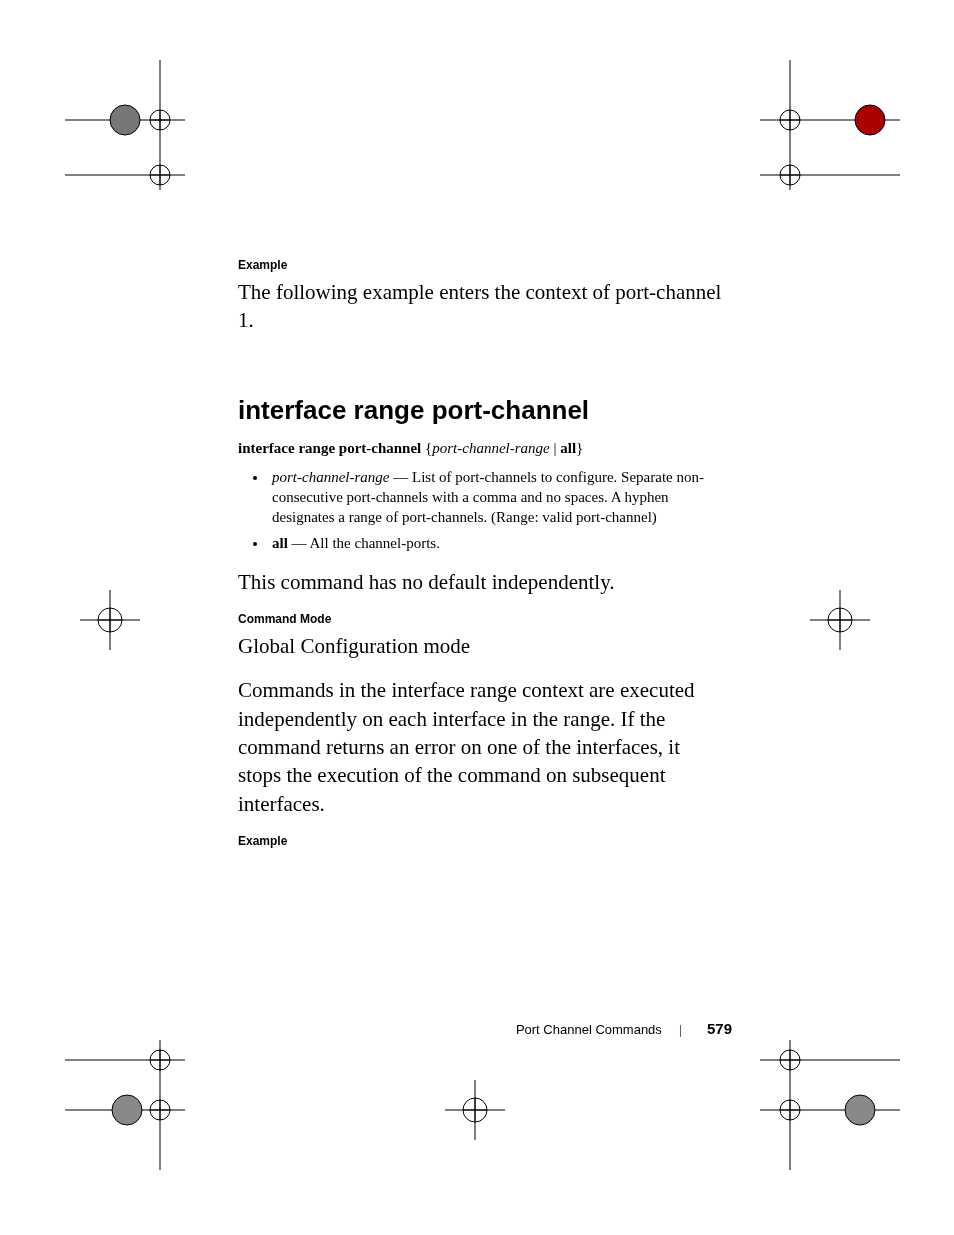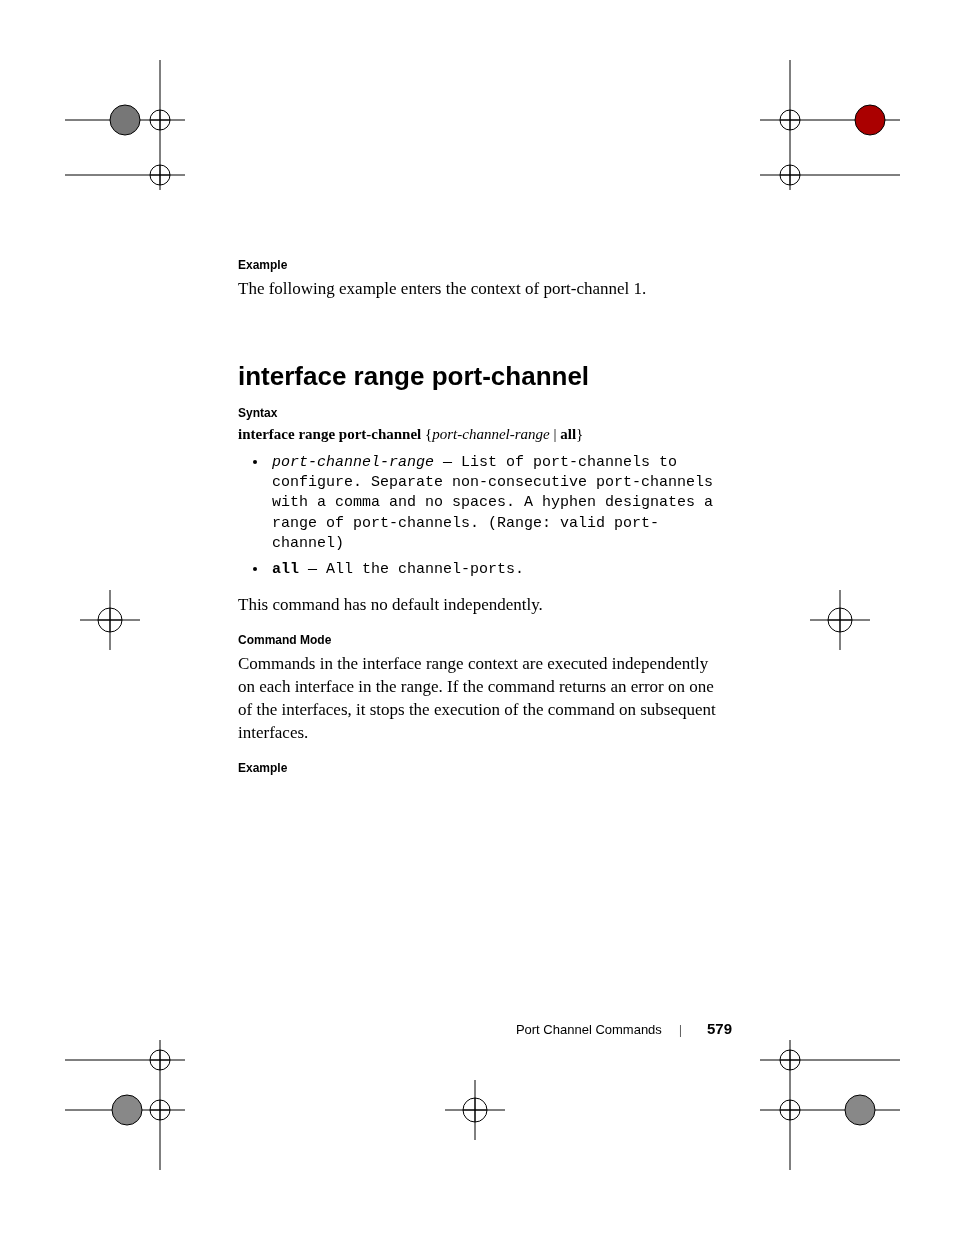--- a/index.html
+++ b/index.html
@@ -19,21 +19,21 @@
     top: 258px;
     width: 490px;
   }
   .section-heading {
     font-family: Arial, Helvetica, sans-serif;
     font-weight: bold;
     font-size: 12px;
     margin: 0 0 6px 0;
   }
   .body-text {
-    font-size: 17px;
+    font-size: 21px;
     line-height: 1.35;
     margin: 0 0 16px 0;
   }
   .main-title {
     font-family: Arial, Helvetica, sans-serif;
     font-weight: bold;
     font-size: 26px;
     margin: 60px 0 14px 0;
   }
   .syntax-line {
@@ -43,21 +43,20 @@
   ul.bullets {
     margin: 0 0 14px 0;
     padding-left: 30px;
     list-style: disc;
   }
   ul.bullets li {
     font-size: 15px;
     line-height: 1.35;
     margin-bottom: 6px;
     padding-left: 4px;
-    font-family: Liberation Mono, monospace;
   }
   .footer {
     position: absolute;
     top: 1020px;
     left: 0;
     width: 954px;
     text-align: right;
     padding-right: 222px;
     box-sizing: border-box;
     font-size: 13px;
@@ -86,36 +85,36 @@
 </head>
 <body>
 
 <div class="content">
 
   <div class="section-heading">Example</div>
   <p class="body-text">The following example enters the context of port-channel 1.</p>
 
   <div class="main-title">interface range port-channel</div>
 
-  <div class="section-heading">Syntax</div>
   <p class="syntax-line">
     <b>interface range port-channel</b><span> {</span><i>port-channel-range</i><span> | </span><b>all</b><span>}</span>
   </p>
   <ul class="bullets">
     <li>
       <i>port-channel-range</i><span> — List of port-channels to configure. Separate non-consecutive port-channels with a comma and no spaces. A hyphen designates a range of port-channels. (Range: valid port-channel)</span>
     </li>
     <li>
       <b>all</b><span> — All the channel-ports.</span>
     </li>
   </ul>
 
   <p class="body-text">This command has no default independently.</p>
 
   <div class="section-heading">Command Mode</div>
+  <p class="body-text">Global Configuration mode</p>
 
   <p class="body-text">Commands in the interface range context are executed independently on each interface in the range. If the command returns an error on one of the interfaces, it stops the execution of the command on subsequent interfaces.</p>
 
   <div class="section-heading">Example</div>
 
 </div>
 
 <div class="footer">
   <span class="chapter">Port Channel Commands</span>
   <span class="sep">|</span>

